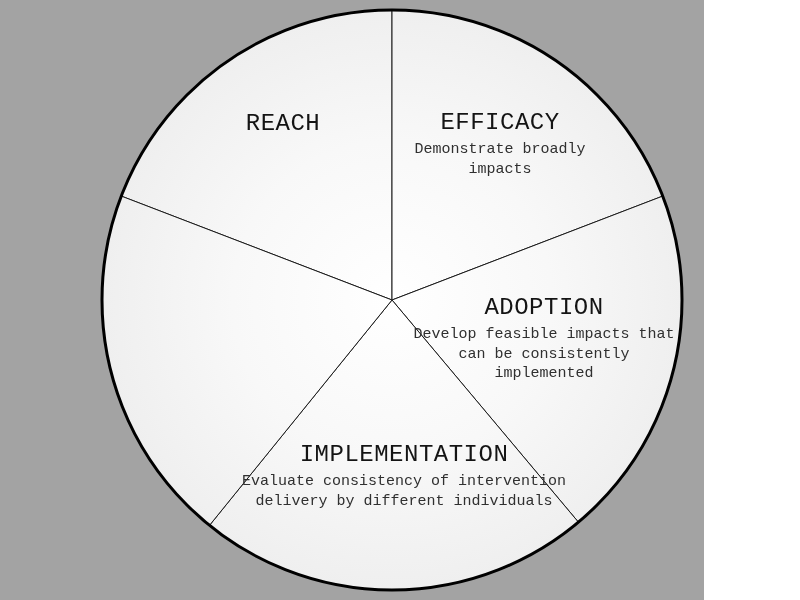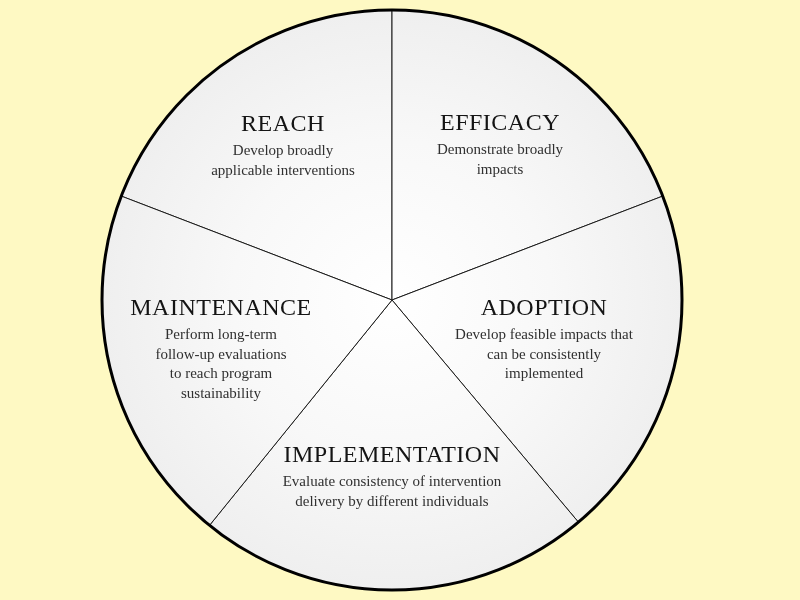--- a/index.html
+++ b/index.html
@@ -1,22 +1,22 @@
 <!DOCTYPE html>
 <html><head>
 <meta charset="utf-8">
 <style>
   html, body { margin: 0; padding: 0; background: #ffffff; }
   .stage {
     position: relative;
-    width: 800px;
+    width: 704px;
     height: 600px;
-    background: #fef9c3;
+    background: #a3a3a3;
     overflow: hidden;
-    font-family: Liberation Serif, serif;
+    font-family: Liberation Mono, monospace;
   }
   .stage > svg { position: absolute; left: 0; top: 0; }
   .seg-label {
     position: absolute;
     transform: translateX(-50%);
     text-align: center;
     width: max-content;
   }
   .seg-title {
     font-size: 24px;
@@ -51,44 +51,35 @@
         <path d="M 392 300 L 392.00 10.00 A 290 290 0 0 1 662.74 196.07 Z" fill="url(#wedge-gradient)" stroke="#1a1a1a" stroke-width="1"></path>
         <path d="M 392 300 L 662.74 196.07 A 290 290 0 0 1 578.41 522.15 Z" fill="url(#wedge-gradient)" stroke="#1a1a1a" stroke-width="1"></path>
         <path d="M 392 300 L 578.41 522.15 A 290 290 0 0 1 209.50 525.37 Z" fill="url(#wedge-gradient)" stroke="#1a1a1a" stroke-width="1"></path>
         <path d="M 392 300 L 209.50 525.37 A 290 290 0 0 1 121.26 196.07 Z" fill="url(#wedge-gradient)" stroke="#1a1a1a" stroke-width="1"></path>
         <circle cx="392" cy="300" r="290" fill="none" stroke="#000000" stroke-width="3"></circle>
       </g>
   </svg>
 
   <div class="seg-label" style="left:283px; top:110px;">
     <div class="seg-title">REACH</div>
-    <div class="seg-desc">Develop broadly
-applicable interventions</div>
   </div>
 
   <div class="seg-label" style="left:500px; top:109px;">
     <div class="seg-title">EFFICACY</div>
     <div class="seg-desc">Demonstrate broadly
 impacts</div>
   </div>
 
   <div class="seg-label" style="left:544px; top:294px;">
     <div class="seg-title">ADOPTION</div>
     <div class="seg-desc">Develop feasible impacts that
 can be consistently
 implemented</div>
   </div>
 
-  <div class="seg-label" style="left:392px; top:441px;">
+  <div class="seg-label" style="left:404px; top:441px;">
     <div class="seg-title">IMPLEMENTATION</div>
     <div class="seg-desc gap-lg">Evaluate consistency of intervention
 delivery by different individuals</div>
   </div>
 
-  <div class="seg-label" style="left:221px; top:294px;">
-    <div class="seg-title">MAINTENANCE</div>
-    <div class="seg-desc">Perform long-term
-follow-up evaluations
-to reach program
-sustainability</div>
-  </div>
 
 </div>
 
 </body></html>

